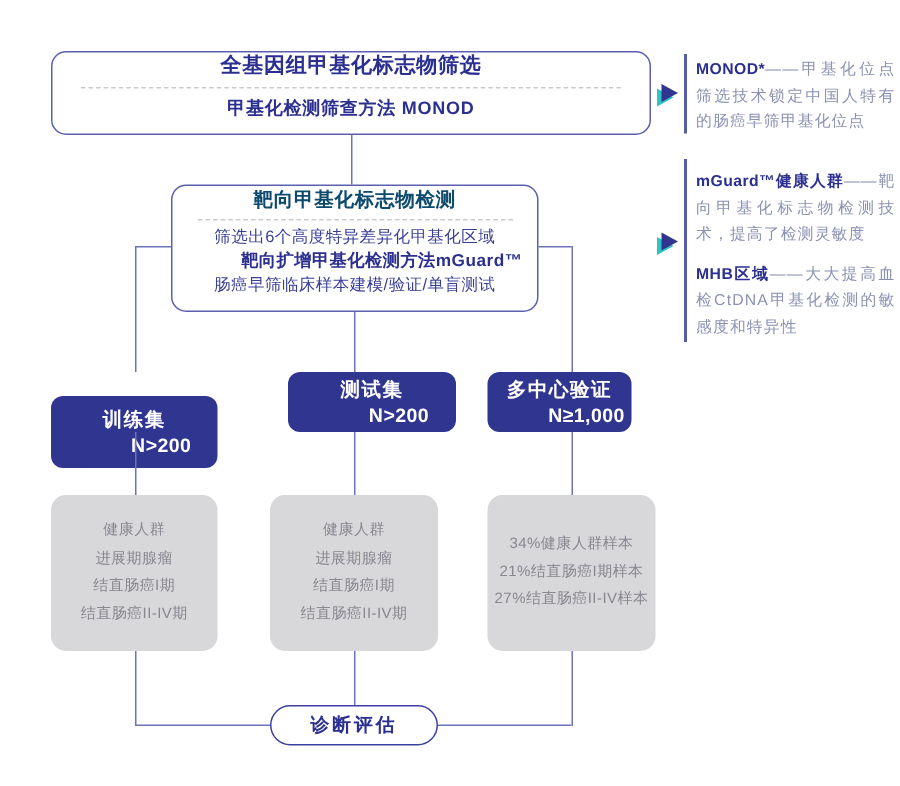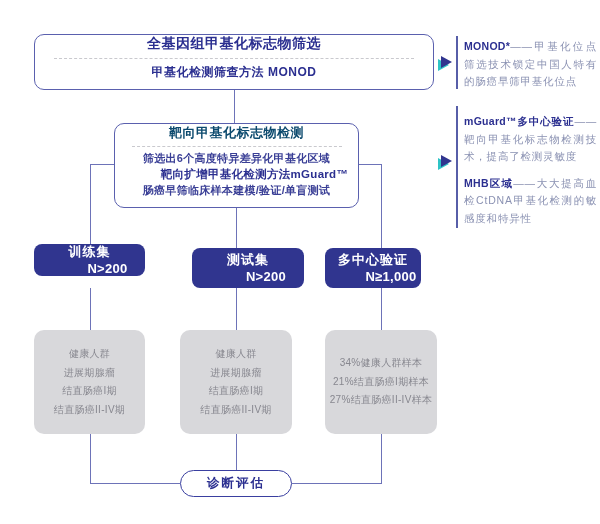--- a/index.html
+++ b/index.html
@@ -11,21 +11,21 @@
   .box-white{
     position:absolute;background:#ffffff;border:1.5px solid #5a60ae;border-radius:10px;
     text-align:center;box-sizing:border-box;display:flex;flex-direction:column;
     align-items:center;
   }
   .navy{color:#2b2f90;}
   .box-title{font-size:14px;font-weight:bold;color:#2b2f90;letter-spacing:0.5px;}
   .box-title-sm{font-size:13px;font-weight:bold;color:#0c4a6e;letter-spacing:0.5px;}
   .box-sub{font-size:12px;font-weight:bold;color:#2b2f90;letter-spacing:0.5px;}
   .dashed-div{border-top:1px dashed #c9c9ce;height:0;}
-  .detail-line{font-size:11px;color:#3a3f96;line-height:16px;letter-spacing:0.3px;font-weight:bold;}
+  .detail-line{font-size:11px;color:#3a3f96;line-height:16px;letter-spacing:0.3px;}
   .detail-line.bold{font-weight:bold;color:#2b2f90;font-size:11.5px;padding-left:36px;}
   
   .box-navy{
     position:absolute;background:#30358f;border-radius:8px;color:#ffffff;text-align:center;
     box-sizing:border-box;display:flex;flex-direction:column;align-items:center;justify-content:center;
   }
   .box-navy .t{font-size:13px;font-weight:bold;line-height:17px;letter-spacing:1px;}
   .box-navy .n{font-size:13px;font-weight:bold;line-height:17px;letter-spacing:0.3px;margin-left:36px;}
   
   .box-gray{
@@ -75,21 +75,21 @@
     <div class="detail-line bold">靶向扩增甲基化检测方法mGuard™</div>
     <div class="detail-line">肠癌早筛临床样本建模/验证/单盲测试</div>
   </div>
 
   <div class="hline" style="left:90px;top:164px;width:24px;"></div>
   <div class="vline" style="left:89.5px;top:164px;height:84px;"></div>
   <div class="vline" style="left:235.5px;top:208px;height:40px;"></div>
   <div class="hline" style="left:359px;top:164px;width:22px;"></div>
   <div class="vline" style="left:380.5px;top:164px;height:84px;"></div>
 
-  <div class="box-navy" style="left:34px;top:244px;width:111px;height:32px;">
+  <div class="box-navy" style="left:34px;top:264px;width:111px;height:48px;">
     <div class="t">训练集</div>
     <div class="n">N&gt;200</div>
   </div>
   <div class="box-navy" style="left:192px;top:248px;width:112px;height:40px;">
     <div class="t">测试集</div>
     <div class="n">N&gt;200</div>
   </div>
   <div class="box-navy" style="left:325px;top:248px;width:96px;height:40px;">
     <div class="t">多中心验证</div>
     <div class="n">N≥1,000</div>
@@ -135,17 +135,17 @@
   <div class="ann-text" style="left:464px;top:38px;">
     <p><span class="lead">MONOD*</span><span>——甲基化位点筛选技术锁定中国人特有的肠癌早筛甲基化位点</span></p>
   </div>
 
   <div class="arrow" style="left:438px;top:155px;">
     <span class="tri teal"></span>
     <span class="tri navy"></span>
   </div>
   <div class="ann-rule" style="left:456px;top:106px;height:122px;"></div>
   <div class="ann-text" style="left:464px;top:113px;">
-    <p><span class="lead">mGuard™多中心验证</span><span>——靶向甲基化标志物检测技术，提高了检测灵敏度</span></p>
+    <p><span class="lead">mGuard™健康人群</span><span>——靶向甲基化标志物检测技术，提高了检测灵敏度</span></p>
     <p><span class="lead">MHB区域</span><span>——大大提高血检CtDNA甲基化检测的敏感度和特异性</span></p>
   </div>
 
 </div>
 
 </body></html>

